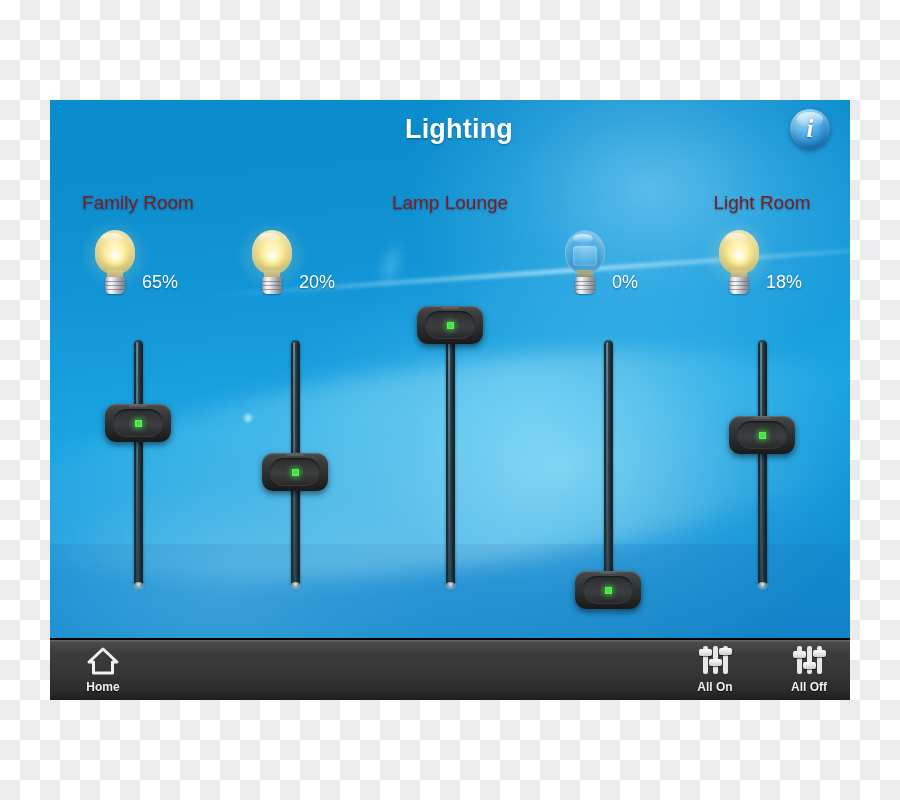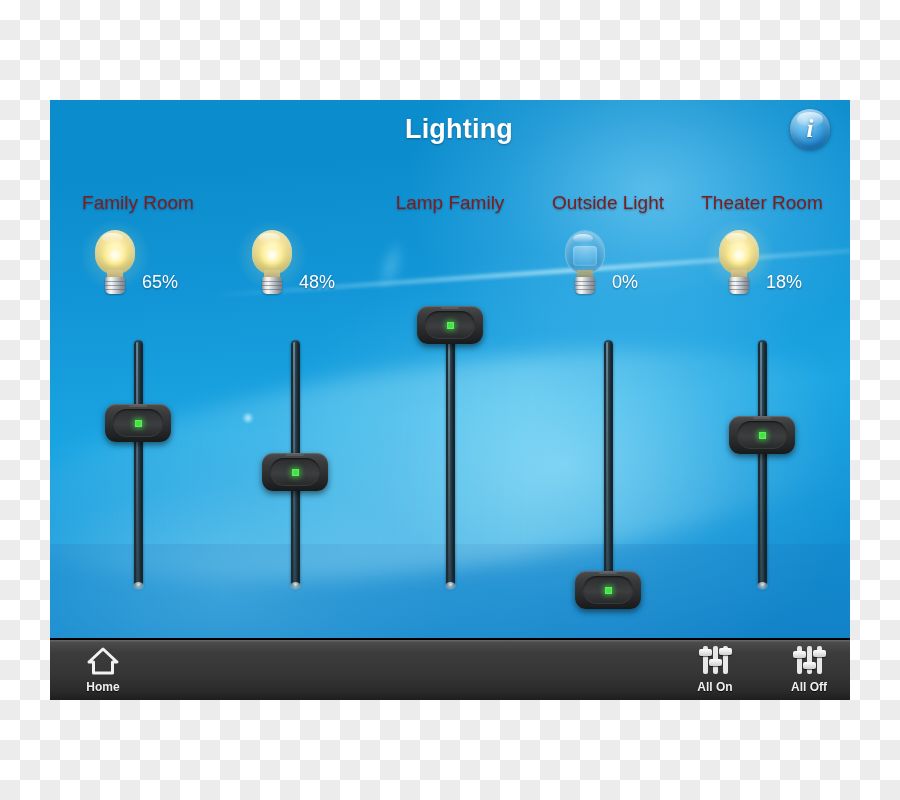--- a/index.html
+++ b/index.html
@@ -181,46 +181,45 @@
               <div class="hl"></div>
             </div>
           <div class="fil on"></div>
           <div class="neck"></div>
           <div class="base">
               <i></i>
               <i></i>
               <i></i>
             </div>
         </div>
-        <div class="pct">48%</div>
+        <div class="pct">20%</div>
       </div>
       <div class="track">
           <div class="cap"></div>
         </div>
       <div class="thumb" style="top:353px">
         <div class="notch"></div>
         <div class="inner"></div>
         <div class="led"></div>
       </div>
     </div>
 
     <div class="ch" style="left:320px">
-      <div class="ch-label">Lamp Family</div>
+      <div class="ch-label">Lamp Lounge</div>
       <div class="track">
           <div class="cap"></div>
         </div>
       <div class="thumb" style="top:206px">
         <div class="notch"></div>
         <div class="inner"></div>
         <div class="led"></div>
       </div>
     </div>
 
     <div class="ch" style="left:478px">
-      <div class="ch-label">Outside Light</div>
       <div class="bulb-row">
         <div class="bulb">
           <div class="glass off">
               <div class="hl"></div>
             </div>
           <div class="fil off"></div>
           <div class="neck off"></div>
           <div class="base">
               <i></i>
               <i></i>
@@ -233,21 +232,21 @@
           <div class="cap"></div>
         </div>
       <div class="thumb" style="top:471px">
         <div class="notch"></div>
         <div class="inner"></div>
         <div class="led"></div>
       </div>
     </div>
 
     <div class="ch" style="left:632px">
-      <div class="ch-label">Theater Room</div>
+      <div class="ch-label">Light Room</div>
       <div class="bulb-row">
         <div class="bulb">
           <div class="bulb-glow"></div>
           <div class="glass on">
               <div class="hl"></div>
             </div>
           <div class="fil on"></div>
           <div class="neck"></div>
           <div class="base">
               <i></i>

